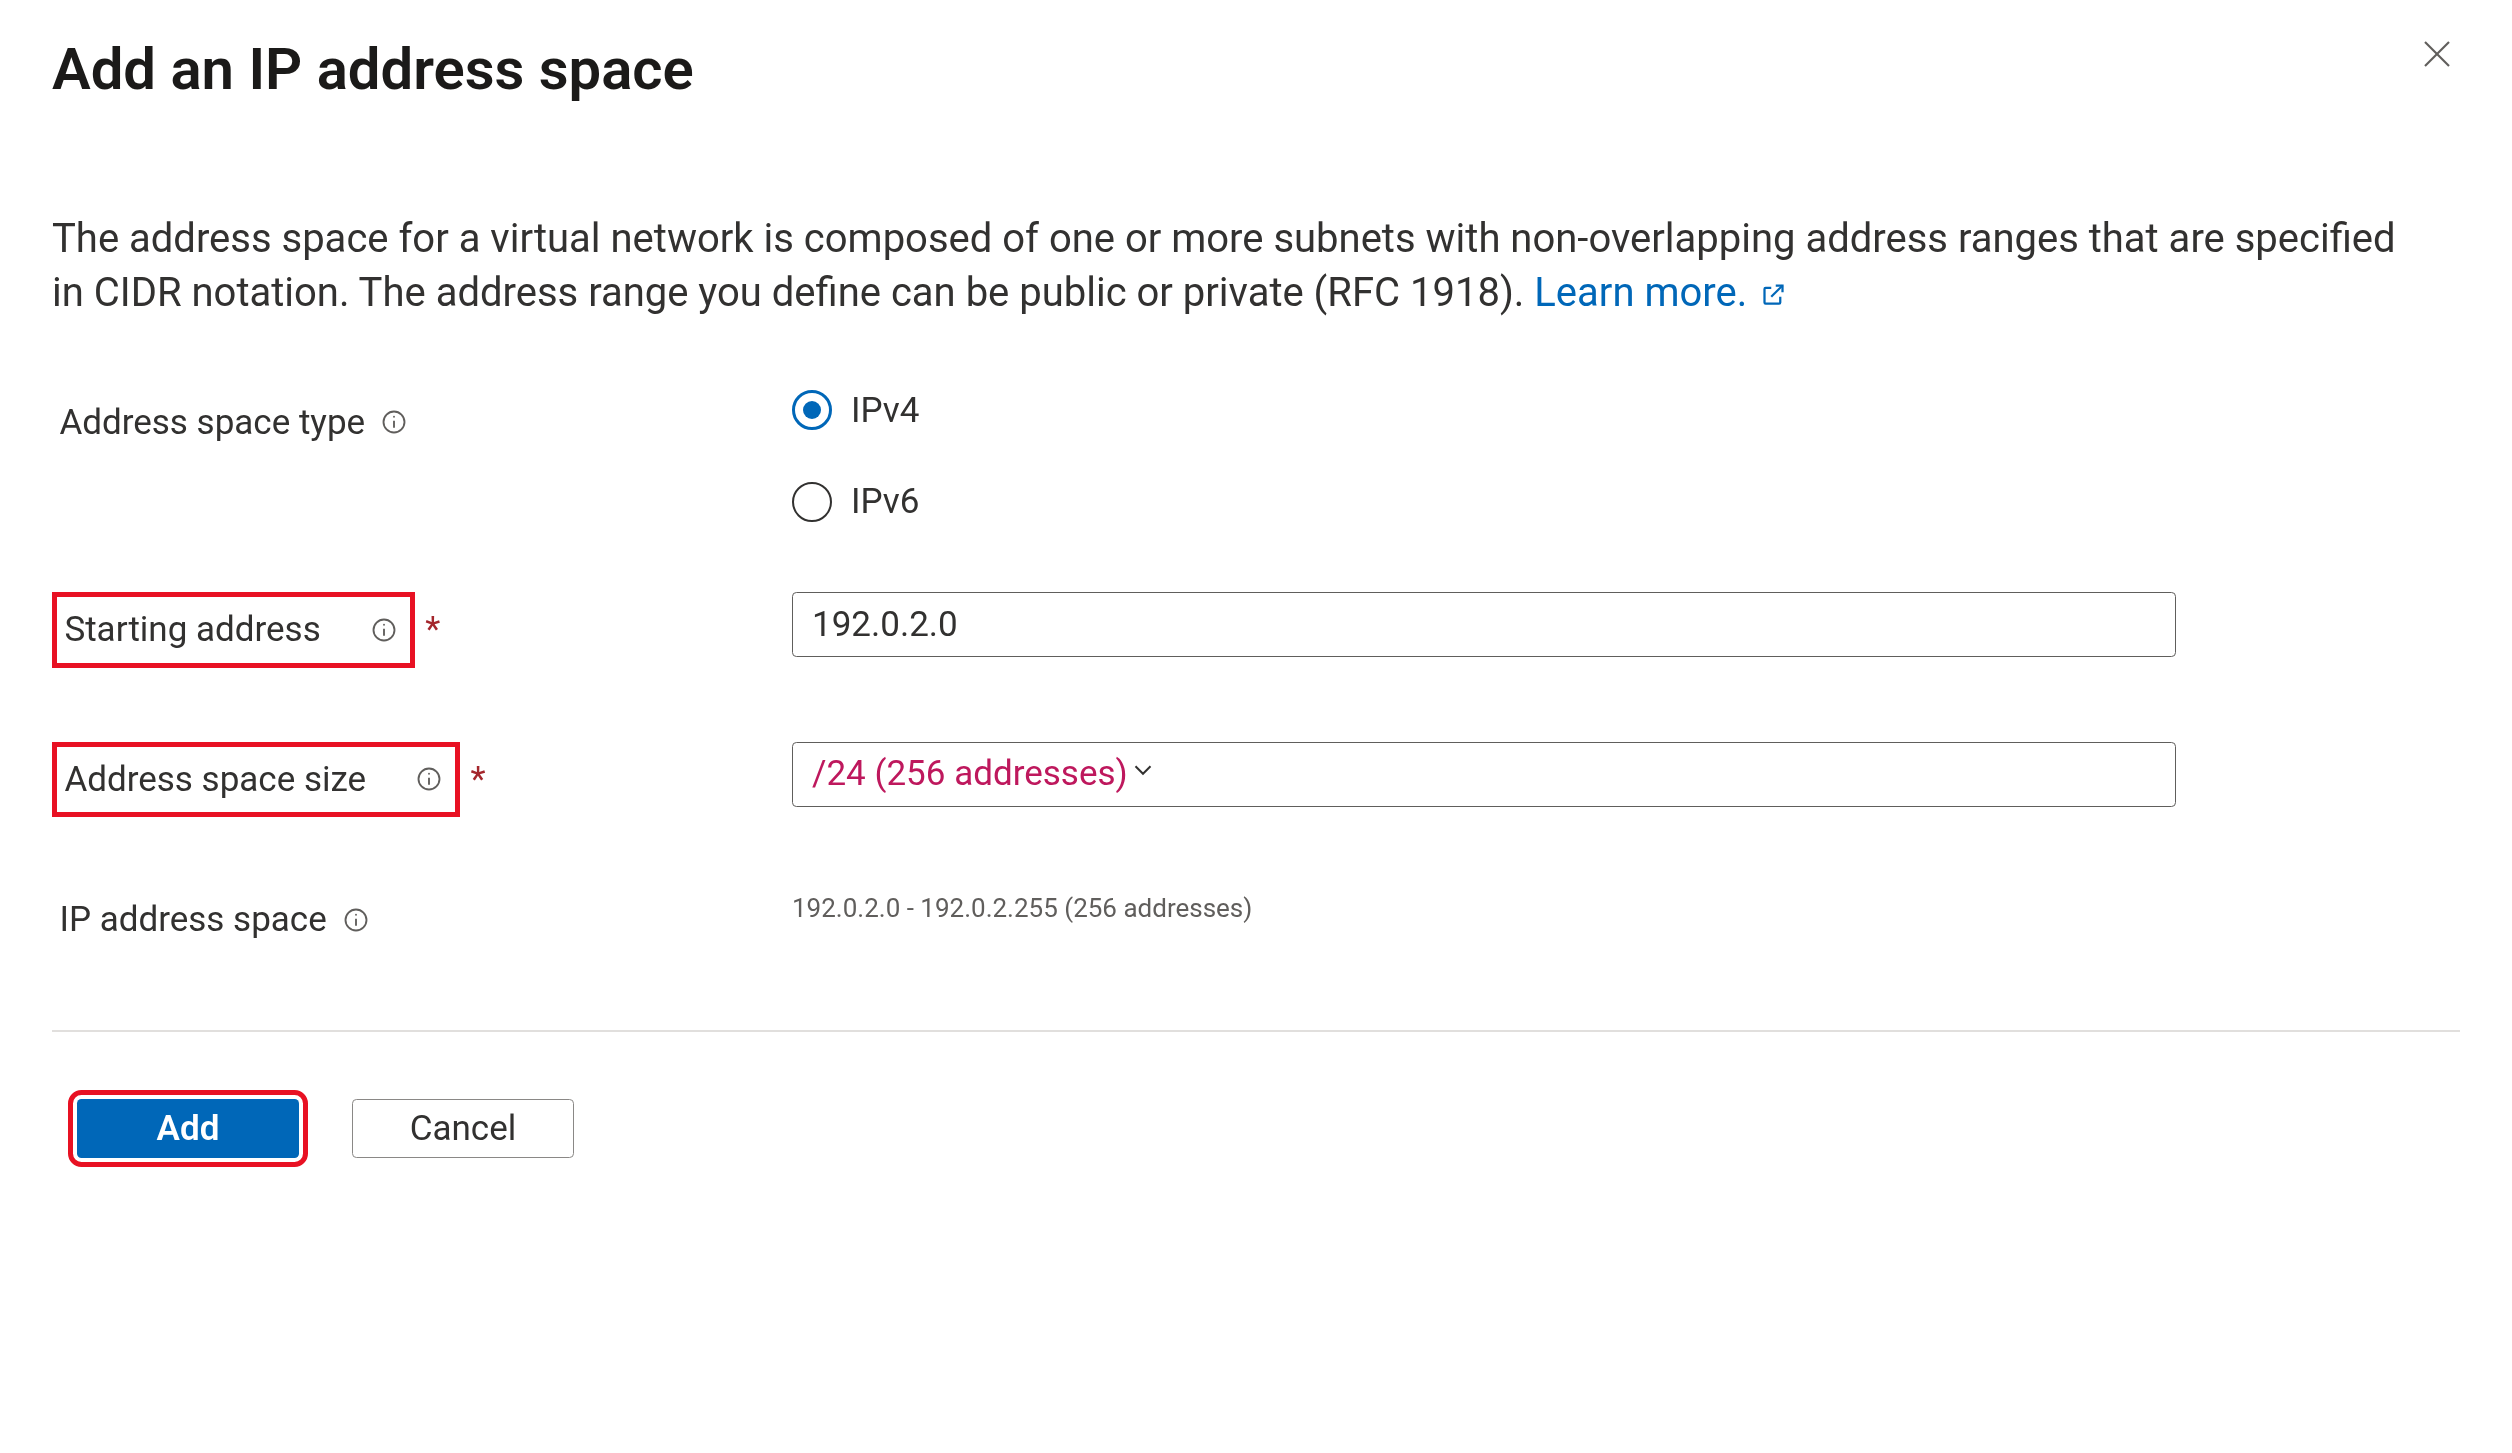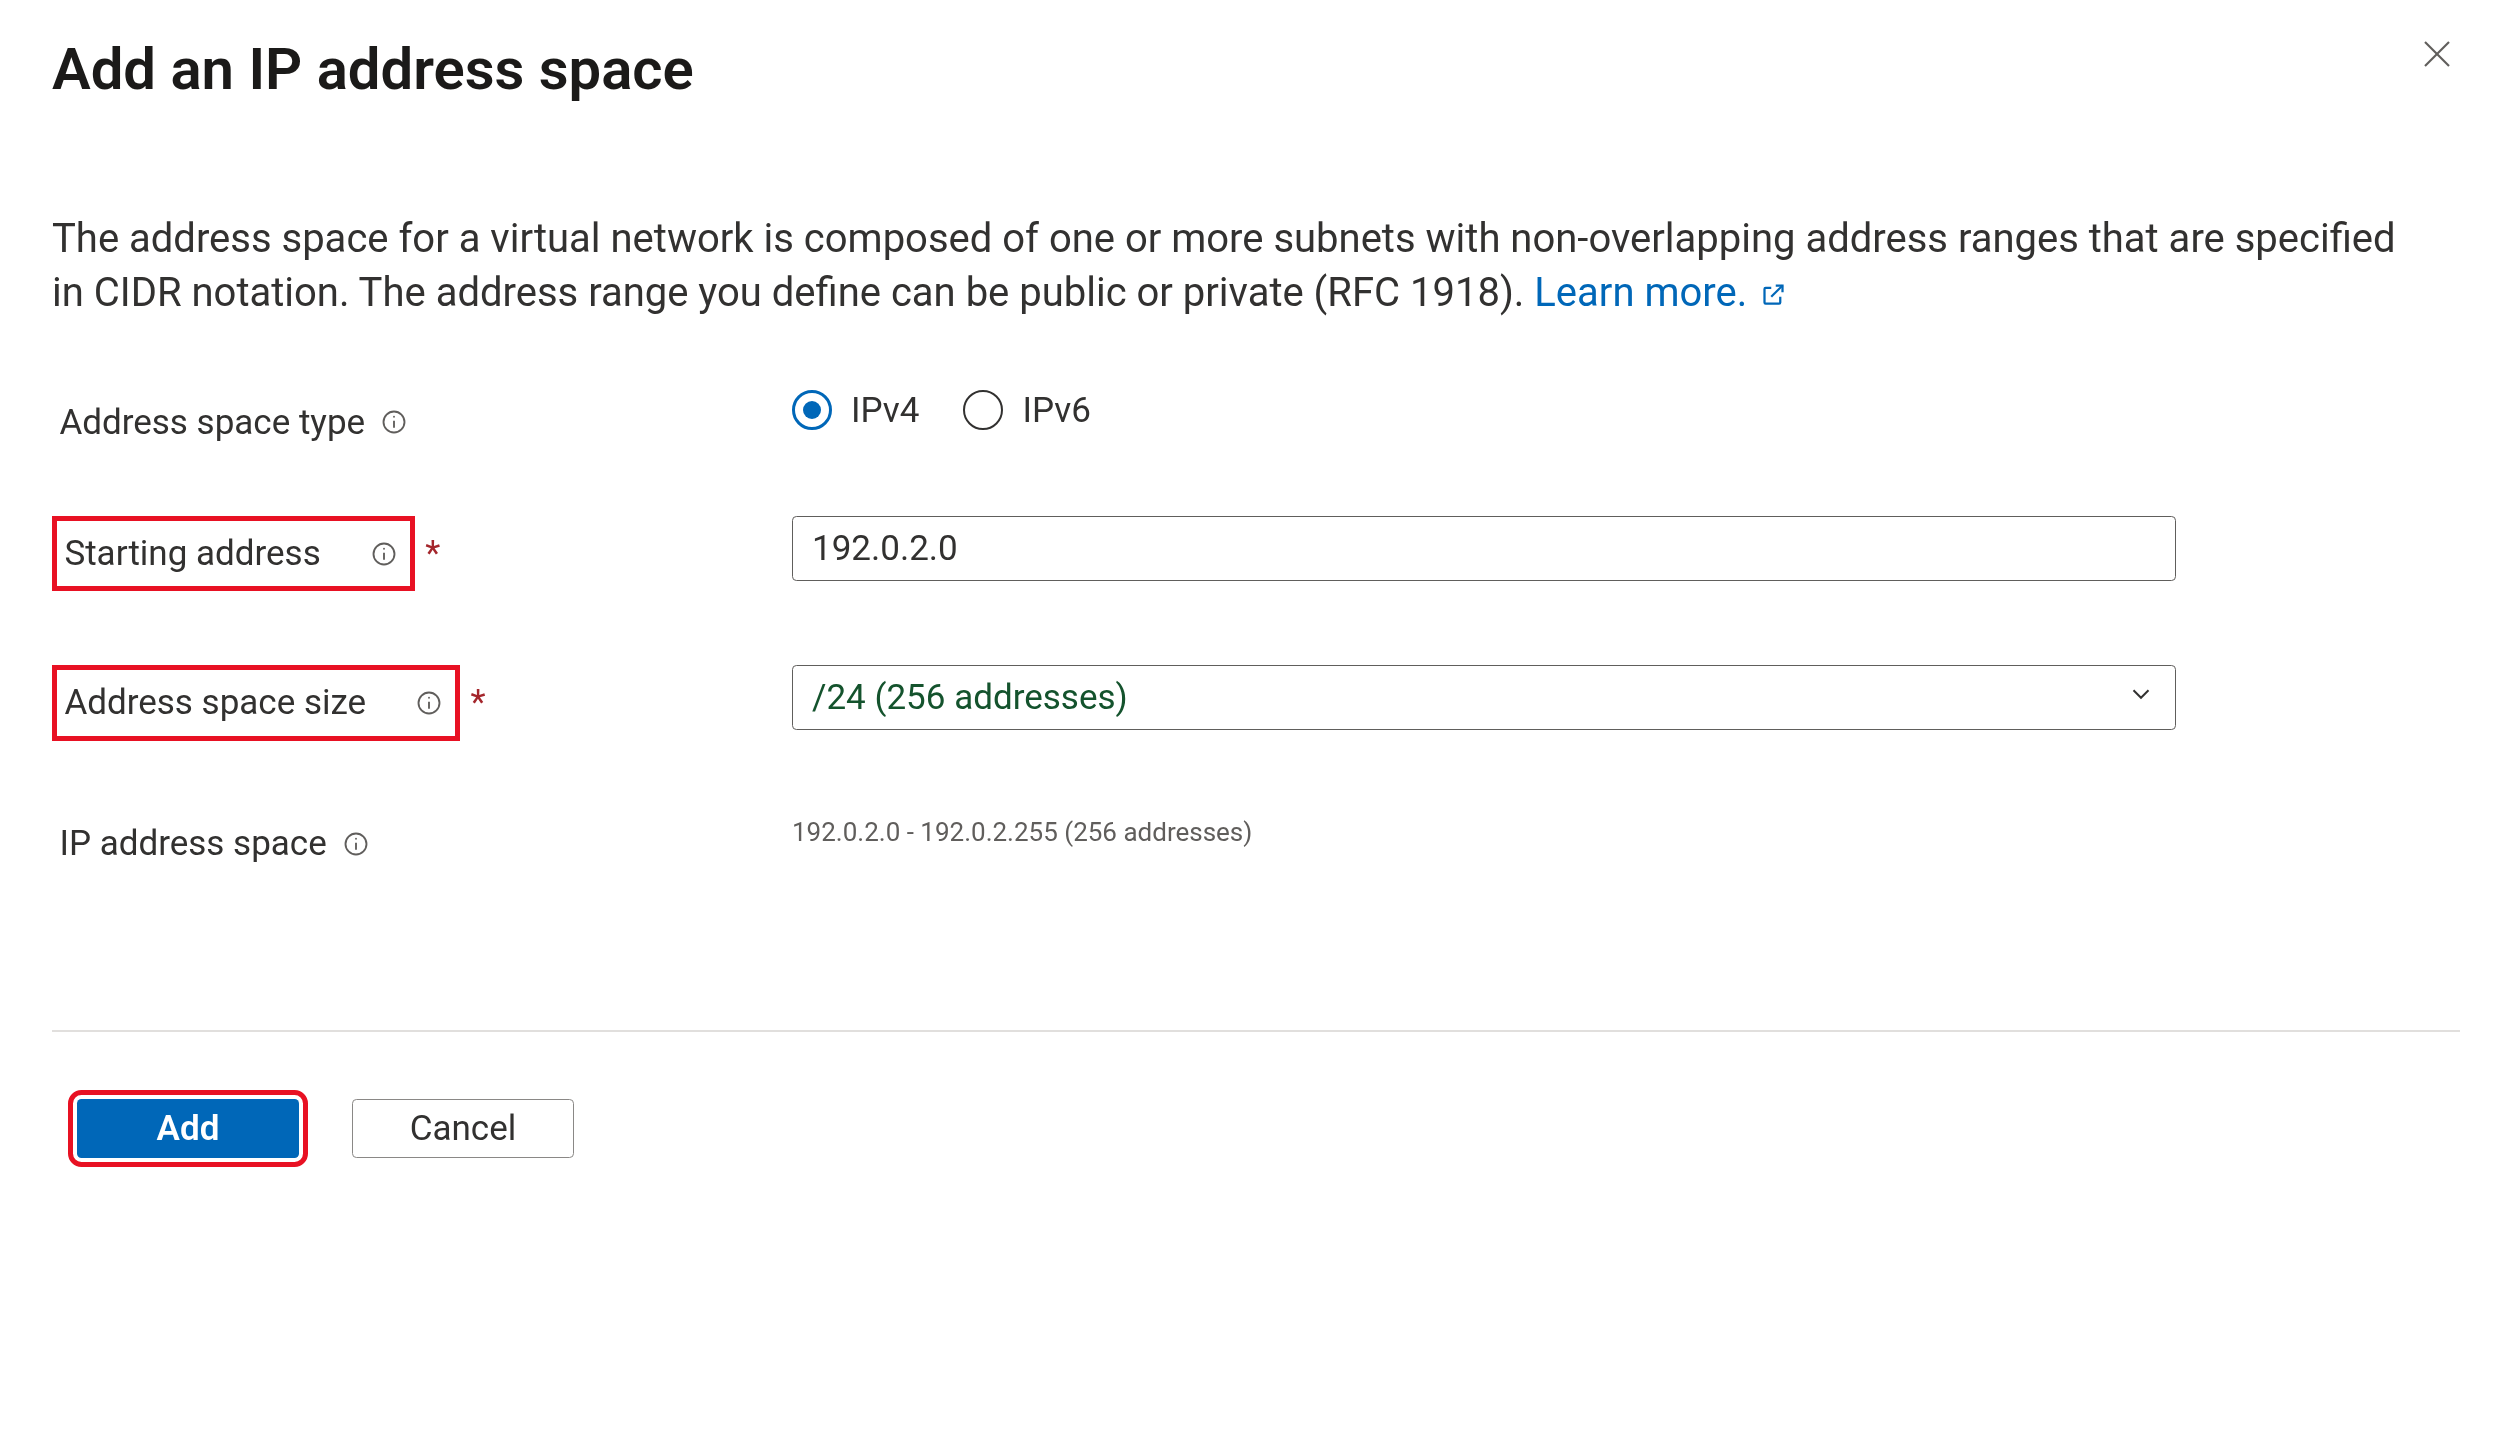--- a/index.html
+++ b/index.html
@@ -95,20 +95,21 @@
     justify-content: center;
     margin-left: 15px;
     color: #605e5c;
   }
   .control-col {
     flex: 1;
     max-width: 1384px;
   }
   .radio-group {
     display: flex;
+    flex-direction: column;
     gap: 44px;
     padding-top: 6px;
   }
   .radio-item {
     display: flex;
     align-items: center;
     gap: 19px;
     cursor: pointer;
   }
   .radio-outer {
@@ -146,25 +147,25 @@
     background: #ffffff;
   }
   .dropdown {
     width: 100%;
     box-sizing: border-box;
     height: 65px;
     border: 1.5px solid #605e5c;
     border-radius: 4.4px;
     padding: 0 19px;
     font-size: 35px;
-    color: #14532d;
+    color: #be185d;
     background: #ffffff;
     display: flex;
     align-items: center;
-    justify-content: space-between;
+    justify-content: flex-start;
     cursor: pointer;
   }
   .chevron {
     color: #323130;
   }
   .static-value {
     font-size: 26px;
     color: #605e5c;
   }
   .row-gap-lg { margin-top: 67px; }

